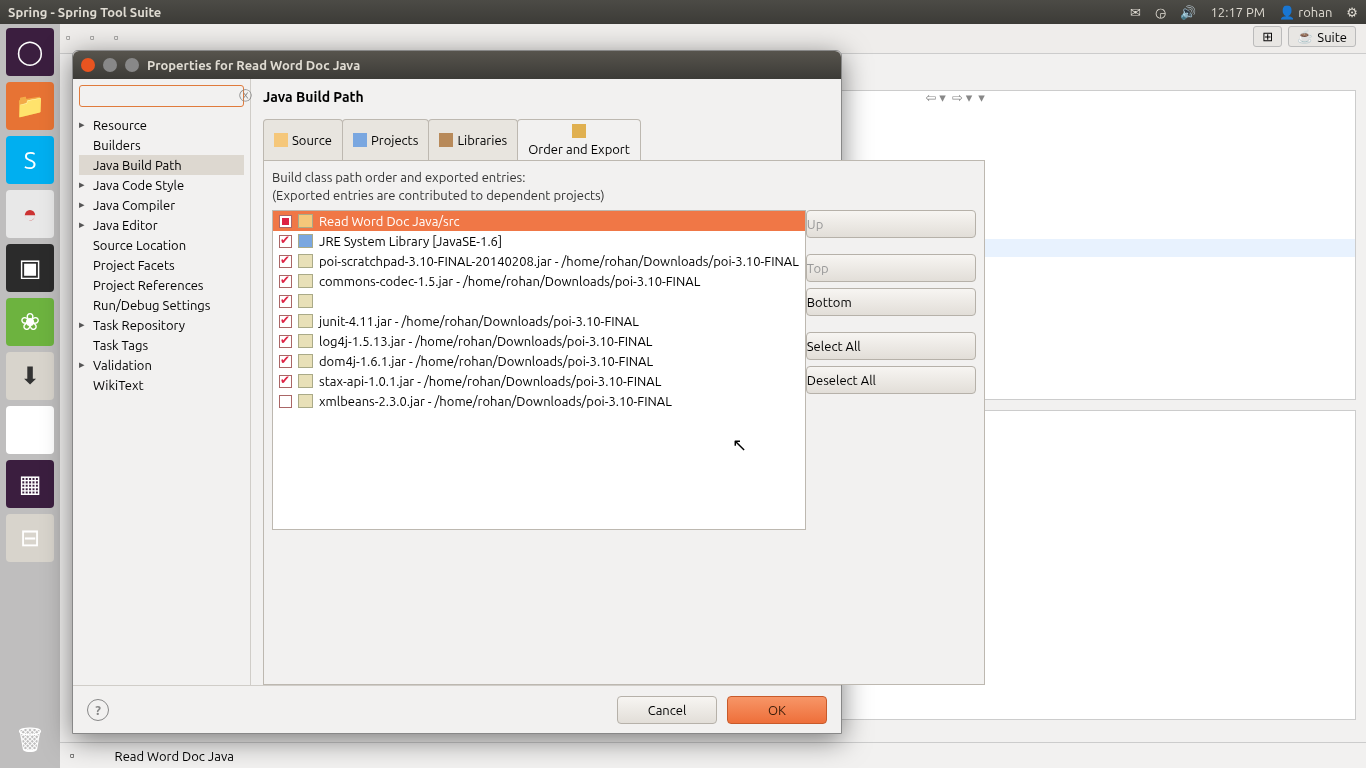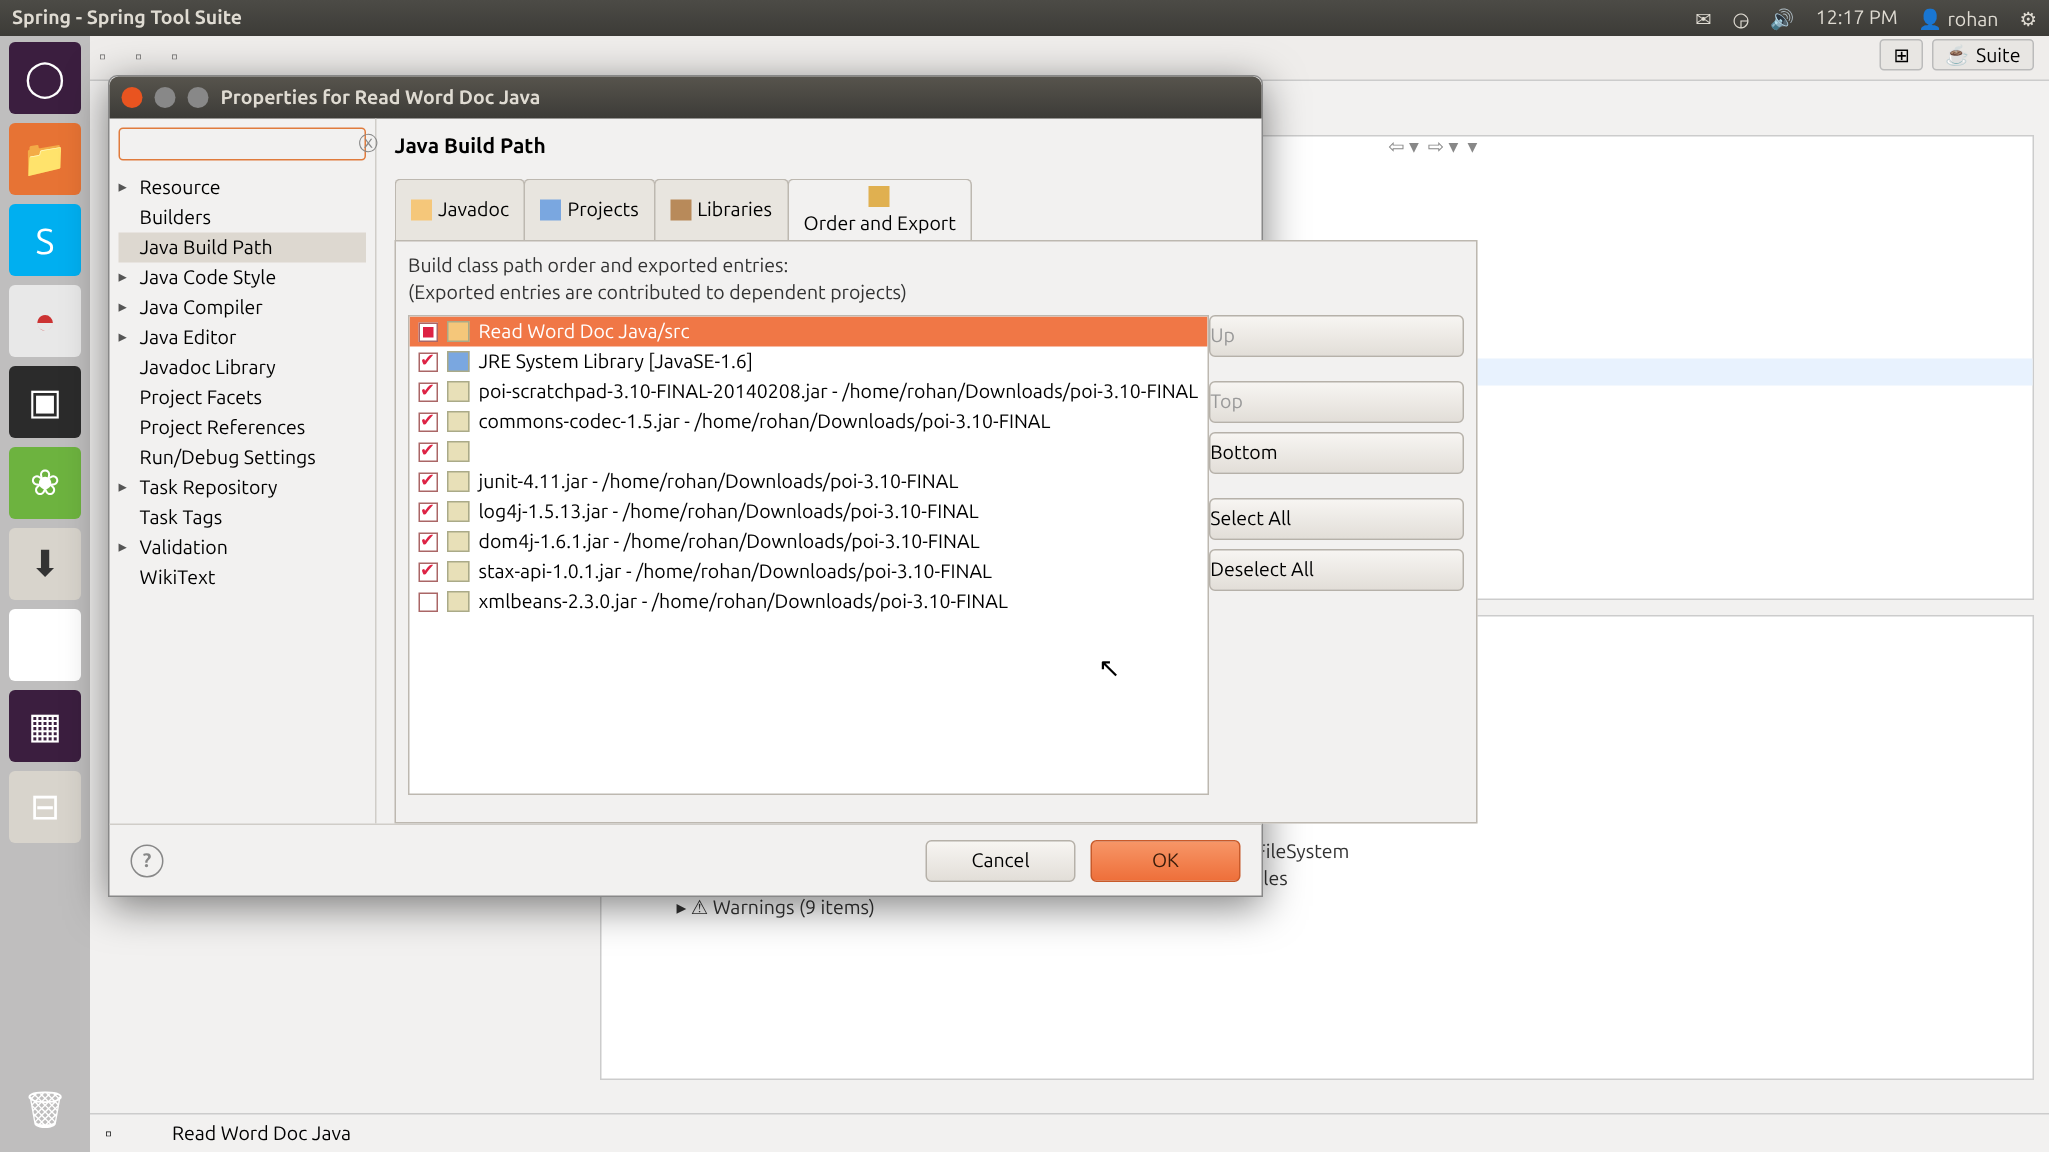--- a/index.html
+++ b/index.html
@@ -12,21 +12,21 @@
 .toolbar { position:absolute; left:60px; top:24px; right:0; height:30px; background:#efedeb; border-bottom:1px solid #ccc; display:flex; align-items:center; padding:0 6px; gap:6px; }
 .toolbar .tb { width:18px; height:18px; opacity:.6; }
 .persp { position:absolute; right:10px; top:26px; display:flex; gap:6px; align-items:center; }
 .persp .pbtn { background:#e8e6e3; border:1px solid #bbb; border-radius:3px; padding:2px 8px; display:flex; align-items:center; gap:4px; }
 .editor-bg { position:absolute; left:400px; top:90px; right:10px; height:310px; background:#fff; border:1px solid #ccc; }
 .editor-bg .line { padding:2px 10px; color:#333; font-family:monospace; font-size:12px; }
 .problems { position:absolute; left:400px; top:410px; right:10px; height:310px; background:#fff; border:1px solid #ccc; padding:10px; font-size:13px; color:#333; }
 .problems .row { padding:2px 4px 2px 40px; }
 .status { position:absolute; left:60px; bottom:0; right:0; height:26px; background:#f2f1f0; border-top:1px solid #ccc; display:flex; align-items:center; padding:0 10px; gap:40px; }
 
-.dialog { position:absolute; left:72px; top:50px; width:770px; height:548px; background:#f2f1f0; border:1px solid #888; border-radius:6px 6px 0 0; box-shadow:0 6px 28px rgba(0,0,0,.5); display:flex; flex-direction:column; }
+.dialog { position:absolute; left:72px; top:50px; width:770px; height:684px; background:#f2f1f0; border:1px solid #888; border-radius:6px 6px 0 0; box-shadow:0 6px 28px rgba(0,0,0,.5); display:flex; flex-direction:column; }
 .dialog-title { height:28px; background:linear-gradient(#57544d,#3c3b37); border-radius:6px 6px 0 0; display:flex; align-items:center; color:#dfdbd2; font-weight:bold; padding:0 8px; gap:8px; }
 .dialog-title .wbtn { width:14px; height:14px; border-radius:7px; }
 .dialog-body { display:flex; flex:1; }
 .dialog-nav { width:178px; border-right:1px solid #d0cdc8; display:flex; flex-direction:column; padding:6px; }
 .filter { border:1px solid #e07b3c; height:22px; border-radius:3px; display:flex; align-items:center; padding:0 4px; }
 .filter input { flex:1; border:none; outline:none; background:transparent; font-size:12px; }
 .nav-list { margin-top:8px; }
 .nav-item { padding:3px 2px 3px 14px; position:relative; cursor:default; }
 .nav-item.has::before { content:"▸"; position:absolute; left:0; top:3px; font-size:11px; color:#555; }
 .nav-item.sel { background:#ddd8d0; }
@@ -141,21 +141,21 @@
         <input style="">
         <span style="color:#888">ⓧ</span>
       </div>
       <div class="nav-list" id="navlist">
           <div class="nav-item has">Resource</div>
           <div class="nav-item">Builders</div>
           <div class="nav-item sel">Java Build Path</div>
           <div class="nav-item has">Java Code Style</div>
           <div class="nav-item has">Java Compiler</div>
           <div class="nav-item has">Java Editor</div>
-          <div class="nav-item">Javadoc Library</div>
+          <div class="nav-item">Source Location</div>
           <div class="nav-item">Project Facets</div>
           <div class="nav-item">Project References</div>
           <div class="nav-item">Run/Debug Settings</div>
           <div class="nav-item has">Task Repository</div>
           <div class="nav-item">Task Tags</div>
           <div class="nav-item has">Validation</div>
           <div class="nav-item">WikiText</div>
         </div>
     </div>
     <div class="dialog-content">
@@ -163,21 +163,21 @@
         <h2>Java Build Path</h2>
         <div class="navbtns">
           <span>⇦ ▾</span>
           <span>⇨ ▾</span>
           <span>▾</span>
         </div>
       </div>
       <div class="tabs">
         <div class="tab">
             <span class="ticn" style="background:#f5c77a"></span>
-            <span>Javadoc</span>
+            <span>Source</span>
           </div>
         <div class="tab">
             <span class="ticn" style="background:#7aa7e0"></span>
             <span>Projects</span>
           </div>
         <div class="tab">
             <span class="ticn" style="background:#b88a5a"></span>
             <span>Libraries</span>
           </div>
         <div class="tab active">

